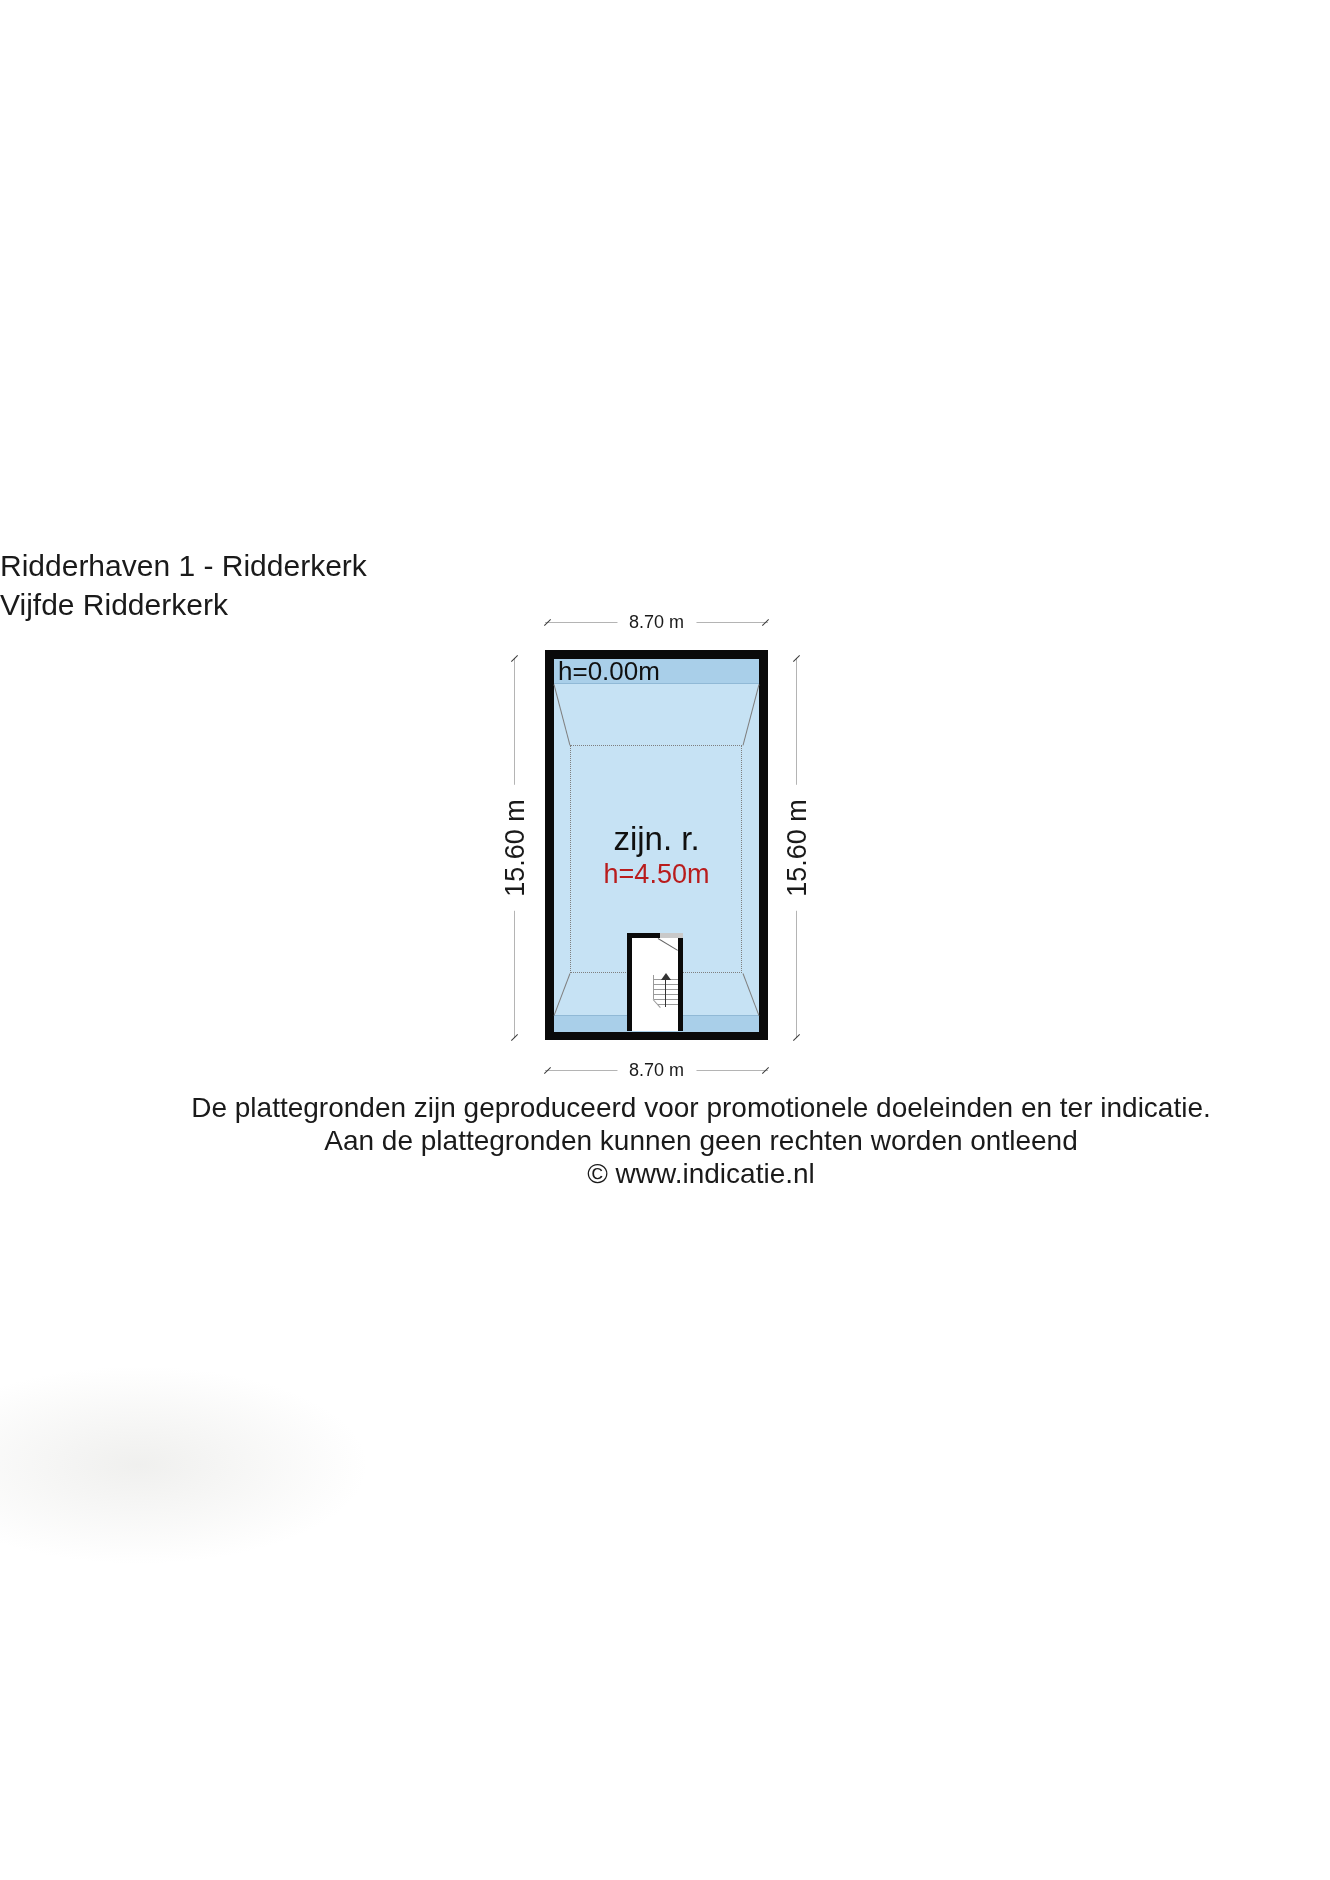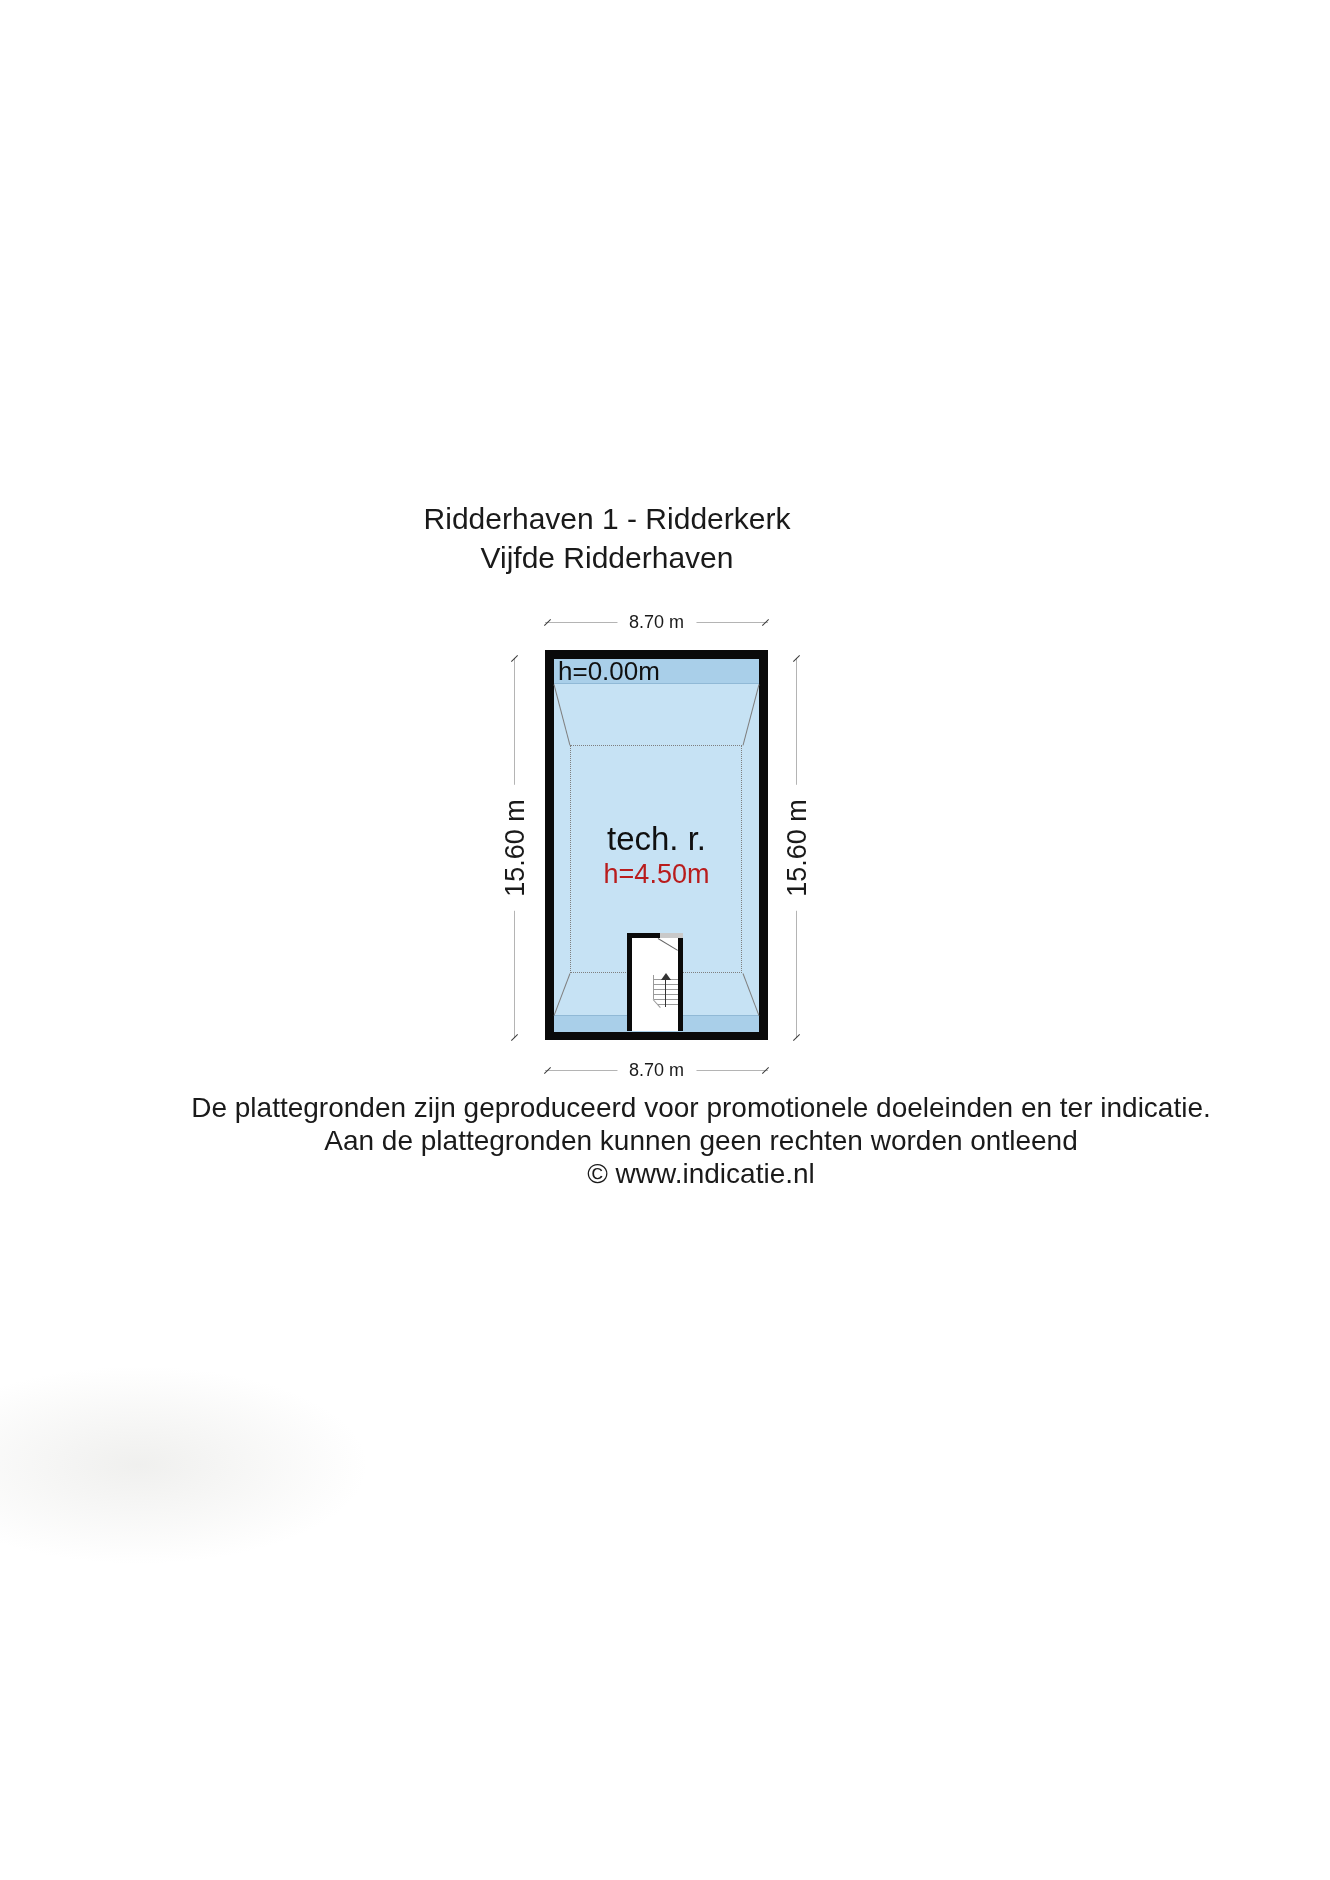--- a/index.html
+++ b/index.html
@@ -6,21 +6,21 @@
   body{
     font-family:"Liberation Sans","DejaVu Sans",sans-serif;
     color:var(--text,#1a1a1a);
     -webkit-font-smoothing:antialiased;
   }
   .page{
     position:relative;width:1330px;height:1880px;background:#ffffff;overflow:hidden;
   }
   
   .title-block{
-    position:absolute;left:0;top:499px;width:1214px;text-align:center;
+    position:absolute;left:0;top:546px;width:1214px;
     font-size:30px;line-height:39px;color:var(--text,#1a1a1a);
   }
   
   .hdim{position:absolute;width:223px;height:22px;}
   .hdim .line{position:absolute;left:0;right:0;top:11px;height:1px;background:var(--dim-line,#b4b4b4);}
   .hdim .label{
     position:absolute;left:50%;top:50%;transform:translate(-50%,-50%);
     background:#ffffff;padding:0 12px;font-size:18px;white-space:nowrap;
   }
   .vdim{position:absolute;width:18px;height:380px;}
@@ -100,21 +100,21 @@
     pointer-events:none;
   }
 </style>
 </head>
 <body>
 
 <div class="page">
 
   <div class="title-block">
     <div>Ridderhaven 1 - Ridderkerk</div>
-    <div>Vijfde Ridderhaven</div>
+    <div>Vijfde Ridderkerk</div>
   </div>
 
   <div class="hdim" style="left:545px;top:611px;">
     <div class="line"></div>
     <div class="tick start"></div>
     <div class="tick end"></div>
     <div class="label">8.70 m</div>
   </div>
 
   <div class="vdim" style="left:506px;top:658px;">
@@ -140,21 +140,21 @@
       <div class="entry-height">h=0.00m</div>
 
       <div class="slope tl"></div>
       <div class="slope tr"></div>
       <div class="slope bl"></div>
       <div class="slope br"></div>
 
       <div class="inner-outline"></div>
 
       <div class="room-labels">
-        <div class="room-name">tech. r.</div>
+        <div class="room-name">zijn. r.</div>
         <div class="room-height">h=4.50m</div>
       </div>
 
       <div class="stairwell">
         <div class="wall-left"></div>
         <div class="wall-right"></div>
         <div class="wall-top"></div>
         <div class="opening-top"></div>
         <div class="door-swing"></div>
         <div class="treads"></div>

